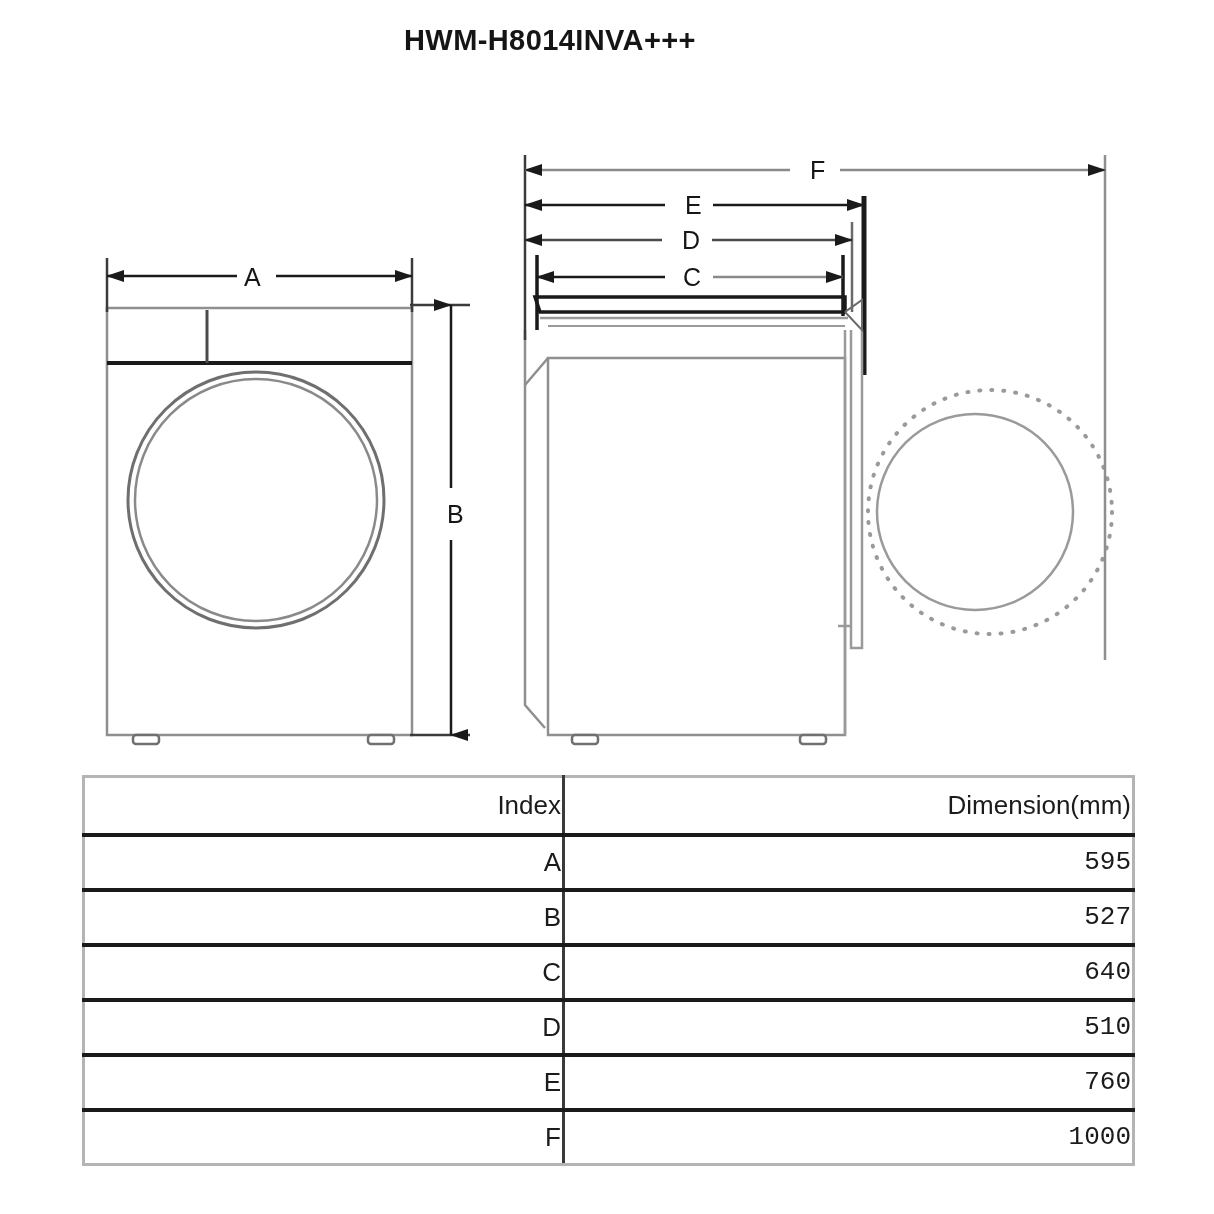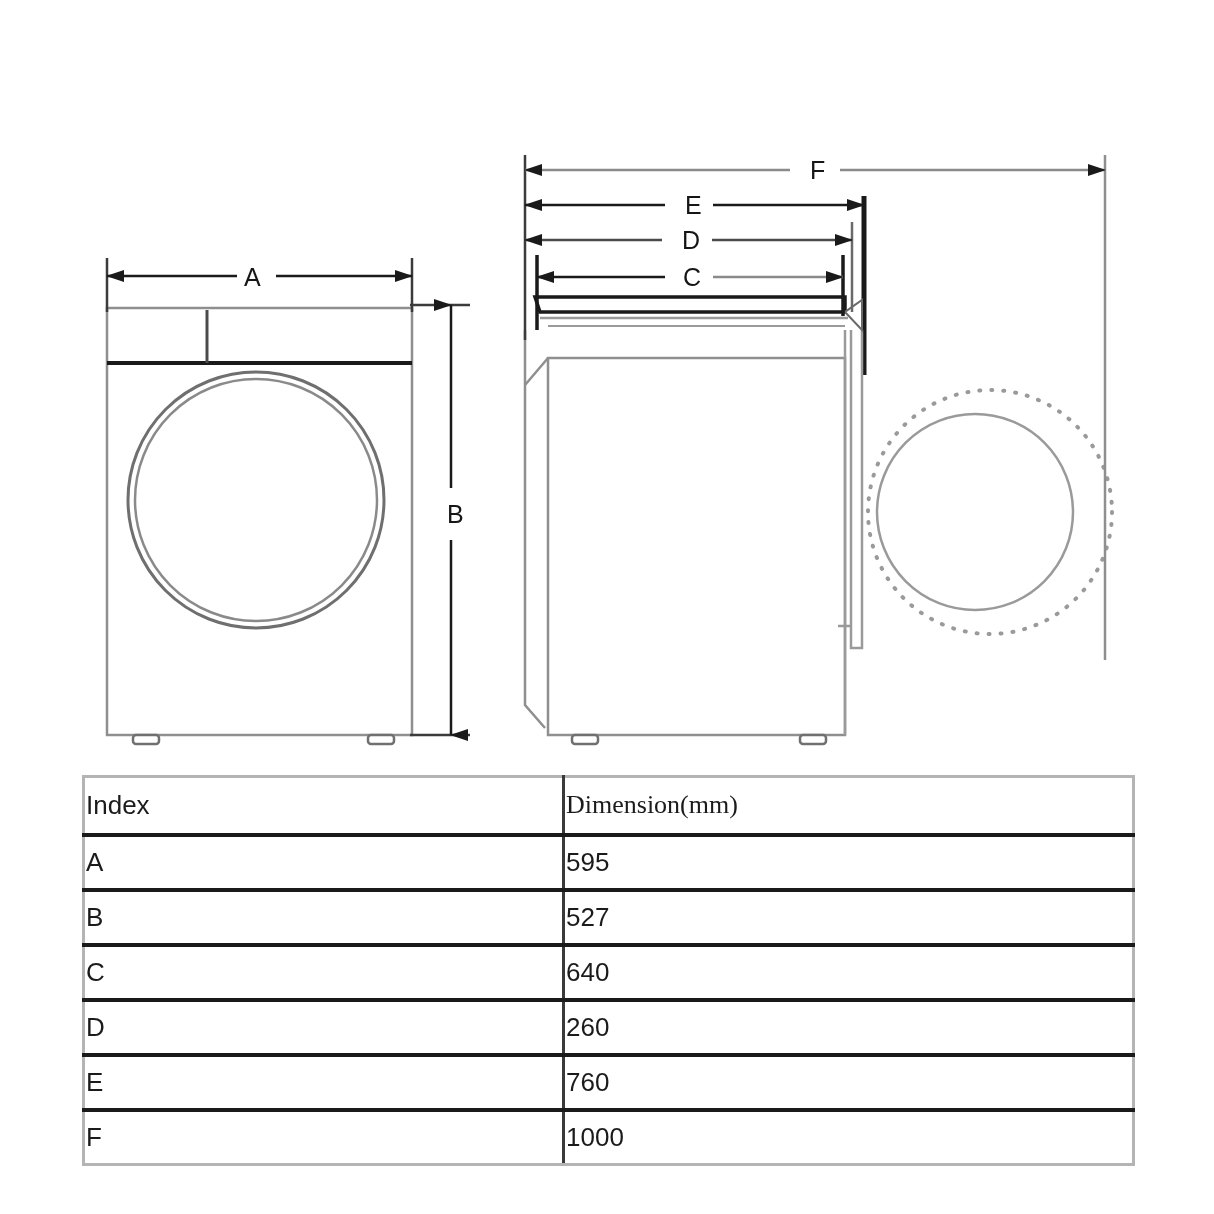--- a/index.html
+++ b/index.html
@@ -65,58 +65,59 @@
     top: 775px;
     width: 1050px;
     border-collapse: collapse;
     table-layout: fixed;
     background: #ffffff;
   }
   #spec-table col.c-index { width: 480px; }
   #spec-table col.c-dim   { width: 570px; }
 
   #spec-table th, #spec-table td {
-    text-align: left;
+    text-align: right;
     vertical-align: middle;
     font-family: "Liberation Sans", sans-serif;
     font-weight: normal;
     color: #1b1b1b;
     box-sizing: border-box;
   }
   #spec-table th {
     font-size: 26px;
     height: 58px;
     border-bottom: 4px solid #1a1a1a;
     border-right: 3px solid #3a3a3a;
     border-left: 3px solid #b4b4b4;
     border-top: 3px solid #b4b4b4;
   }
   #spec-table th.last {
     border-right: 3px solid #b4b4b4;
-    font-family: Liberation Serif, serif;
   }
   #spec-table td {
     font-size: 26px;
     height: 55px;
     border-bottom: 4px solid #1a1a1a;
     border-right: 3px solid #3a3a3a;
     border-left: 3px solid #b4b4b4;
   }
   #spec-table td.last {
     border-right: 3px solid #b4b4b4;
+    font-family: Liberation Mono, monospace;
   }
   #spec-table tr.last-row td {
     border-bottom: 3px solid #b4b4b4;
   }
 </style>
 </head>
 <body>
 
 <div id="page">
 
+  <div id="model-title">HWM-H8014INVA+++</div>
 
   <svg id="drawing" viewBox="0 0 1214 780">
     <defs>
       <marker id="arrL" markerWidth="18" markerHeight="12" refX="1" refY="6" orient="auto" markerUnits="userSpaceOnUse">
         <path d="M0,6 L18,0 L18,12 Z" fill="#1a1a1a"></path>
       </marker>
       <marker id="arrR" markerWidth="18" markerHeight="12" refX="17" refY="6" orient="auto" markerUnits="userSpaceOnUse">
         <path d="M18,6 L0,0 L0,12 Z" fill="#1a1a1a"></path>
       </marker>
       <marker id="arrU" markerWidth="12" markerHeight="18" refX="6" refY="1" orient="auto" markerUnits="userSpaceOnUse">
@@ -228,21 +229,21 @@
       <tr>
         <td>B</td>
         <td class="last">527</td>
       </tr>
       <tr>
         <td>C</td>
         <td class="last">640</td>
       </tr>
       <tr>
         <td>D</td>
-        <td class="last">260</td>
+        <td class="last">510</td>
       </tr>
       <tr>
         <td>E</td>
         <td class="last">760</td>
       </tr>
       <tr class="last-row">
         <td>F</td>
         <td class="last">1000</td>
       </tr>
     </tbody>

